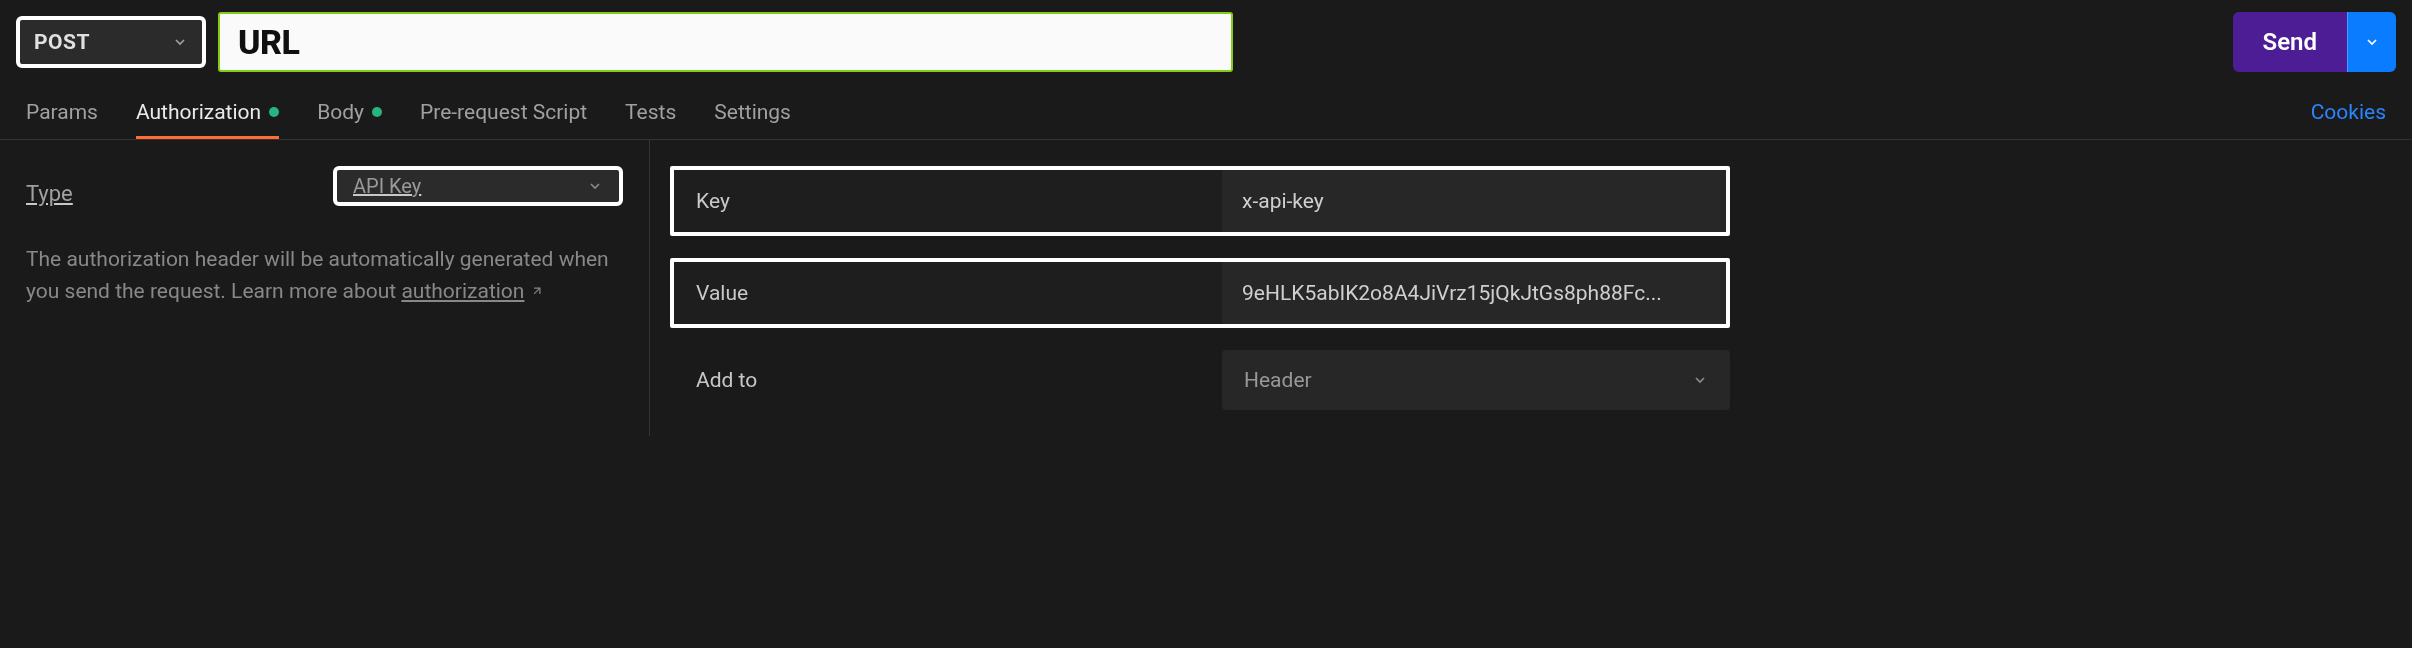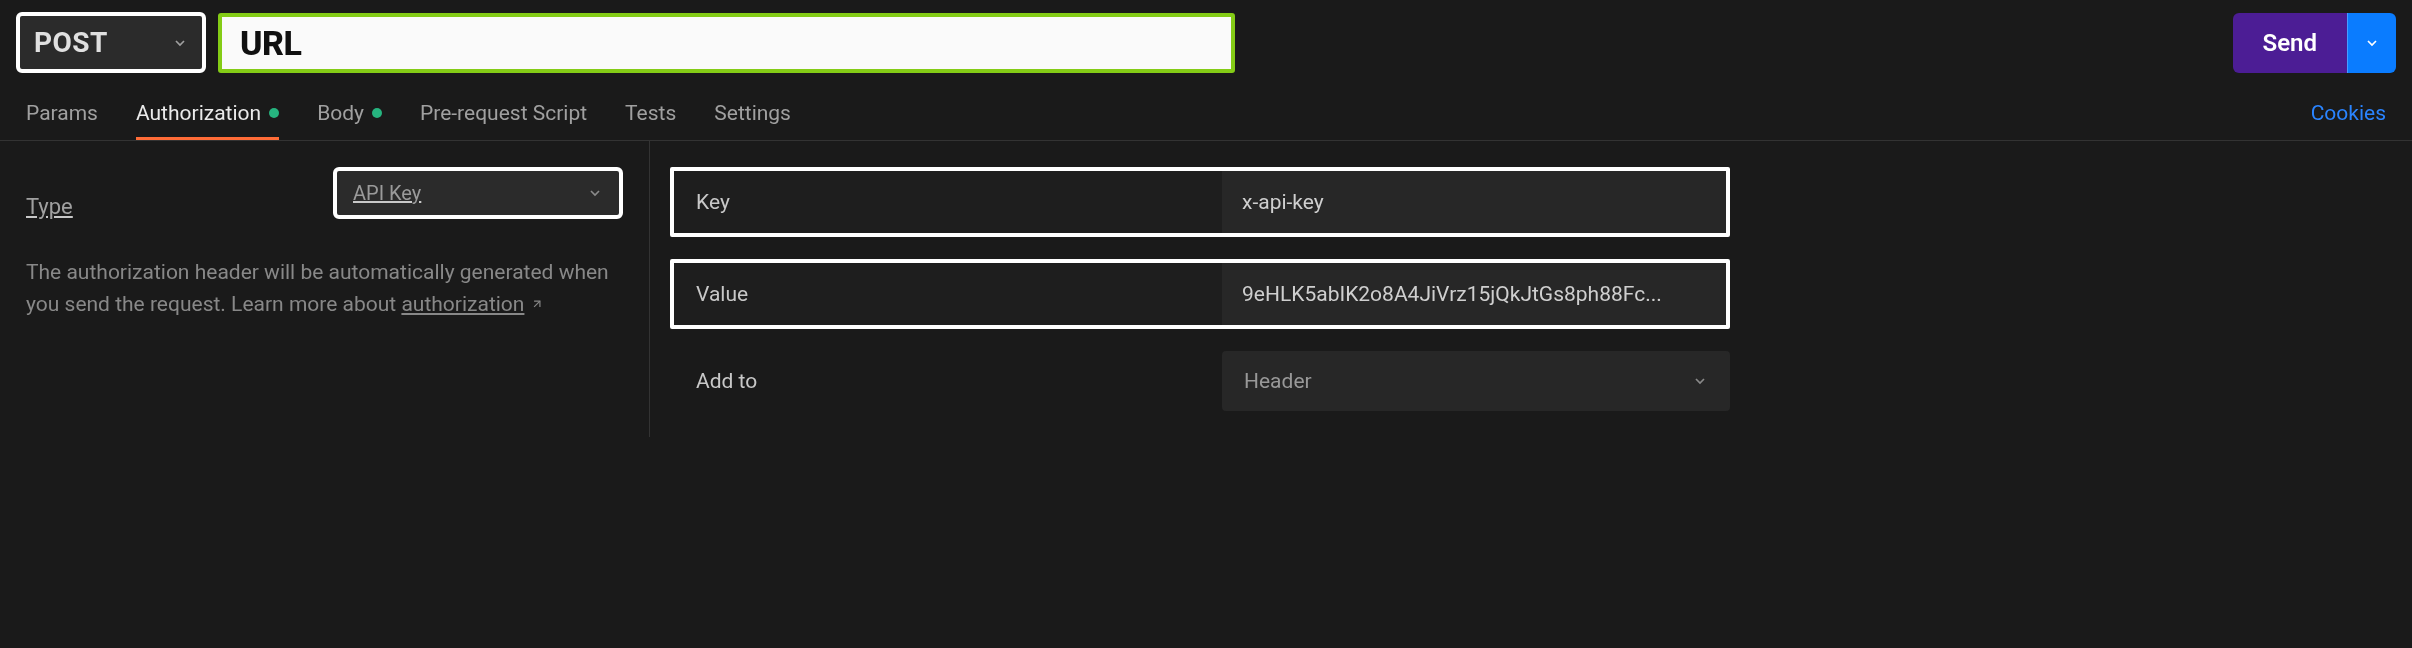--- a/index.html
+++ b/index.html
@@ -25,29 +25,29 @@
       display: flex;
       align-items: center;
       justify-content: space-between;
       background: #2b2b2b;
       border: 4px solid #fff;
       border-radius: 6px;
       padding: 10px 14px;
       min-width: 190px;
       color: #e0e0e0;
       font-weight: 700;
-      font-size: 28px;
+      font-size: 21px;
       letter-spacing: 0.5px;
       cursor: pointer;
     }
     .url-input {
       flex: 1;
       max-width: 1750px;
       background: #fafafa;
-      border: 4px solid #84cc16;
+      border: 2px solid #84cc16;
       border-radius: 3px;
       padding: 22px 18px;
       font-size: 34px;
       font-weight: 800;
       color: #101010;
       height: 60px;
       letter-spacing: -0.5px;
     }
     .url-input::placeholder {
       color: #101010;
@@ -143,21 +143,21 @@
       color: #a0a0a0;
       font-size: 22px;
     }
     .type-select {
       display: flex;
       align-items: center;
       justify-content: space-between;
       background: #2b2b2b;
       border: 4px solid #fff;
       border-radius: 6px;
-      padding: 10px 16px;
+      padding: 4px 16px;
       min-width: 290px;
       color: #9a9a9a;
       font-size: 20px;
       cursor: pointer;
     }
     .help-text {
       color: #888;
       font-size: 21px;
       line-height: 1.5;
     }

